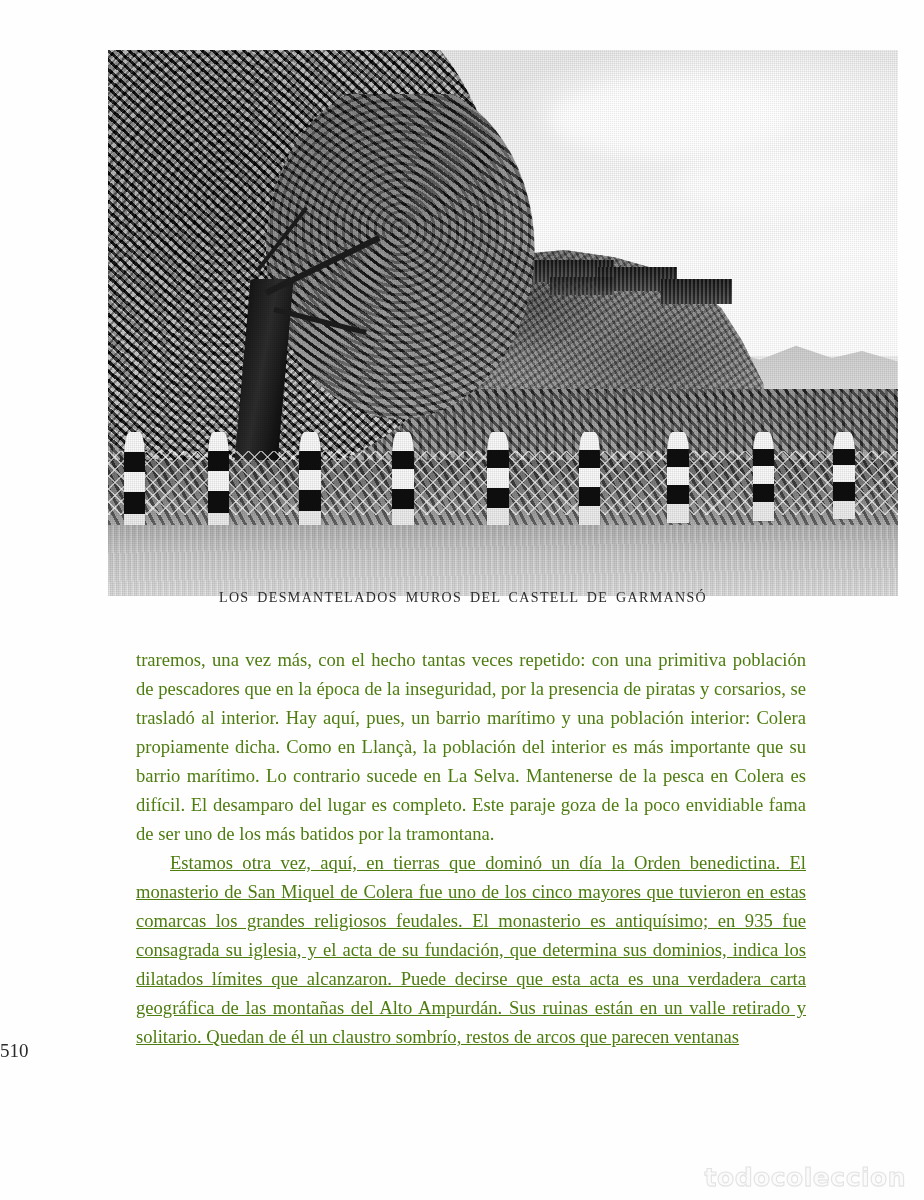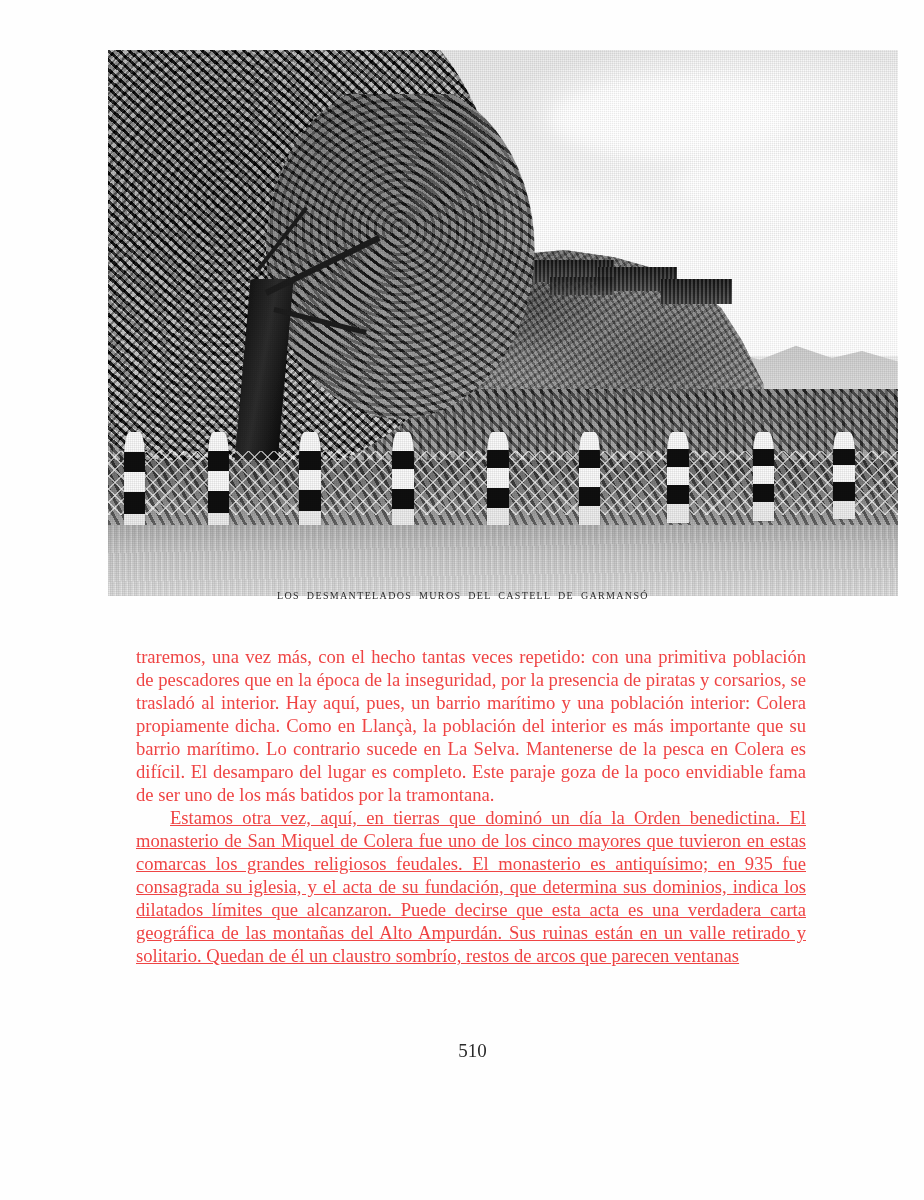--- a/index.html
+++ b/index.html
@@ -211,50 +211,48 @@
     pointer-events: none;
   }
 
   
   .caption {
     position: absolute;
     left: 68px;
     top: 590px;
     width: 790px;
     text-align: center;
-    font-size: 10px;
+    font-size: 14px;
     letter-spacing: 1.35px;
     word-spacing: 3px;
     color: #2c2c2c;
     font-family: "Liberation Serif", "DejaVu Serif", serif;
   }
 
   
   .body-text {
     position: absolute;
     left: 136px;
     top: 645px;
     width: 670px;
     font-size: 18.6px;
-    line-height: 23px;
+    line-height: 29px;
     text-align: justify;
-    color: #ef4444;
+    color: #4d7c0f;
   }
   .body-text p { margin: 0; }
   .body-text p.indent { text-indent: 34px; text-decoration: underline; }
 
   
   .page-number {
     position: absolute;
     left: 0; right: 0;
     top: 1040px;
-    text-align: center;
     font-size: 19px;
     color: #2a2a2a;
-    padding-left: 21px;
   }
 
   
   .watermark {
     position: absolute;
     right: 18px;
     bottom: 8px;
     font-family: "DejaVu Sans", sans-serif;
     font-size: 25px;
     font-weight: bold;
@@ -318,14 +316,15 @@
 
   <figcaption class="caption">LOS DESMANTELADOS MUROS DEL CASTELL DE GARMANSÓ</figcaption>
 
   <div class="body-text">
     <p>traremos, una vez más, con el hecho tantas veces repetido: con una primitiva población de pescadores que en la época de la inseguridad, por la presencia de piratas y corsarios, se trasladó al interior. Hay aquí, pues, un barrio marítimo y una población interior: Colera propiamente dicha. Como en Llançà, la población del interior es más importante que su barrio marítimo. Lo contrario sucede en La Selva. Mantenerse de la pesca en Colera es difícil. El desamparo del lugar es completo. Este paraje goza de la poco envidiable fama de ser uno de los más batidos por la tramontana.</p>
     <p class="indent">Estamos otra vez, aquí, en tierras que dominó un día la Orden benedictina. El monasterio de San Miquel de Colera fue uno de los cinco mayores que tuvieron en estas comarcas los grandes religiosos feudales. El monasterio es antiquísimo; en 935 fue consagrada su iglesia, y el acta de su fundación, que determina sus dominios, indica los dilatados límites que alcanzaron. Puede decirse que esta acta es una verdadera carta geográfica de las montañas del Alto Ampurdán. Sus ruinas están en un valle retirado y solitario. Quedan de él un claustro sombrío, restos de arcos que parecen ventanas</p>
   </div>
 
   <div class="page-number">510</div>
 
+  <div class="watermark">todocoleccion</div>
 
 </div>
 
 </body></html>

